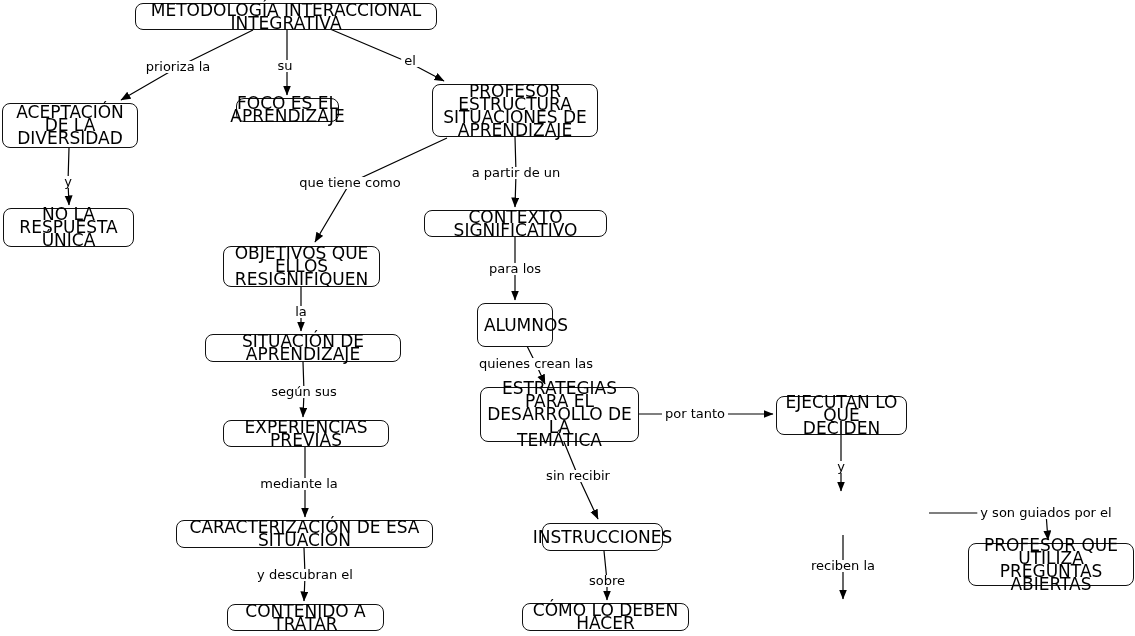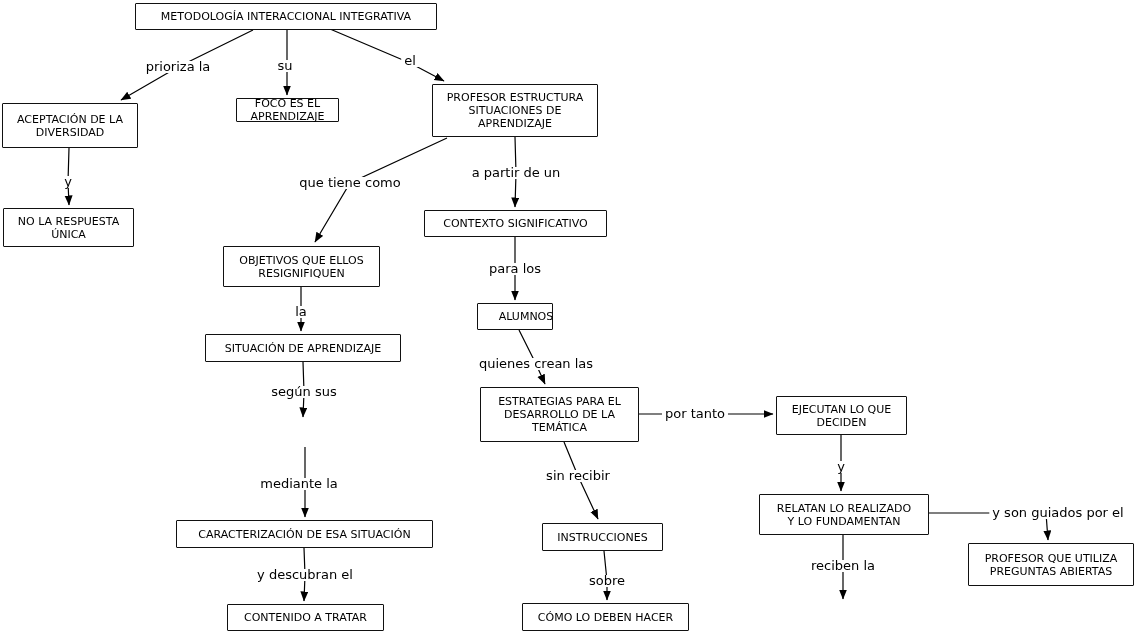--- a/index.html
+++ b/index.html
@@ -8,24 +8,24 @@
     width:1135px;height:636px;
     background:#ffffff;
     font-family:"DejaVu Sans","Liberation Sans",sans-serif;
     overflow:hidden;
   }
   #connector-layer{position:absolute;left:0;top:0;z-index:1;}
   .node{
     position:absolute;
     box-sizing:border-box;
     border:1px solid #111111;
-    border-radius:1px;
+    border-radius:8px;
     background:#ffffff;
     color:#000000;
-    font-size:11px;
+    font-size:17px;
     line-height:13px;
     text-align:center;
     white-space:pre-line;
     display:flex;
     align-items:center;
     justify-content:center;
     padding:2px 4px;
     z-index:3;
     cursor:default;
   }
@@ -82,29 +82,28 @@
 APRENDIZAJE</div>
   <div class="node" style="left:432px;top:84px;width:166px;height:53px;">PROFESOR ESTRUCTURA
 SITUACIONES DE
 APRENDIZAJE</div>
   <div class="node" style="left:3px;top:208px;width:131px;height:39px;">NO LA RESPUESTA
 ÚNICA</div>
   <div class="node" style="left:424px;top:210px;width:183px;height:27px;">CONTEXTO SIGNIFICATIVO</div>
   <div class="node" style="left:223px;top:246px;width:157px;height:41px;">OBJETIVOS QUE ELLOS
 RESIGNIFIQUEN</div>
   <div class="node" style="left:205px;top:334px;width:196px;height:28px;">SITUACIÓN DE APRENDIZAJE</div>
-  <div class="node" style="left:477px;top:303px;width:76px;height:27px;padding-left:26px;">ALUMNOS</div>
+  <div class="node" style="left:477px;top:303px;width:76px;height:44px;padding-left:26px;">ALUMNOS</div>
+  <div class="node" style="left:223px;top:420px;width:166px;height:27px;">EXPERIENCIAS PREVIAS</div>
   <div class="node" style="left:480px;top:387px;width:159px;height:55px;text-align:center;">ESTRATEGIAS PARA EL
 DESARROLLO DE LA
 TEMÁTICA</div>
   <div class="node" style="left:776px;top:396px;width:131px;height:39px;">EJECUTAN LO QUE
 DECIDEN</div>
   <div class="node" style="left:176px;top:520px;width:257px;height:28px;">CARACTERIZACIÓN DE ESA SITUACIÓN</div>
-  <div class="node" style="left:759px;top:494px;width:170px;height:41px;">RELATAN LO REALIZADO
-Y LO FUNDAMENTAN</div>
   <div class="node" style="left:542px;top:523px;width:121px;height:28px;">INSTRUCCIONES</div>
   <div class="node" style="left:968px;top:543px;width:166px;height:43px;">PROFESOR QUE UTILIZA
 PREGUNTAS ABIERTAS</div>
   <div class="node" style="left:227px;top:604px;width:157px;height:27px;">CONTENIDO A TRATAR</div>
   <div class="node" style="left:522px;top:603px;width:167px;height:28px;">CÓMO LO DEBEN HACER</div>
 
   <div class="edge-label" style="left:178px;top:67px;">prioriza la</div>
   <div class="edge-label" style="left:285px;top:66px;">su</div>
   <div class="edge-label" style="left:410px;top:61px;">el</div>
   <div class="edge-label" style="left:68px;top:182px;">y</div>
@@ -114,15 +113,15 @@
   <div class="edge-label" style="left:304px;top:392px;">según sus</div>
   <div class="edge-label" style="left:515px;top:269px;">para los</div>
   <div class="edge-label" style="left:536px;top:364px;text-align:right;">quienes crean las</div>
   <div class="edge-label" style="left:299px;top:484px;text-align:center;">mediante la</div>
   <div class="edge-label" style="left:578px;top:476px;">sin recibir</div>
   <div class="edge-label" style="left:695px;top:414px;">por tanto</div>
   <div class="edge-label" style="left:841px;top:467px;">y</div>
   <div class="edge-label" style="left:305px;top:575px;">y descubran el</div>
   <div class="edge-label" style="left:607px;top:581px;">sobre</div>
   <div class="edge-label" style="left:843px;top:566px;">reciben la</div>
-  <div class="edge-label" style="left:1046px;top:513px;margin-left:12px;">y son guiados por el</div>
+  <div class="edge-label" style="left:1046px;top:513px;">y son guiados por el</div>
 
 </div>
 
 </body></html>

